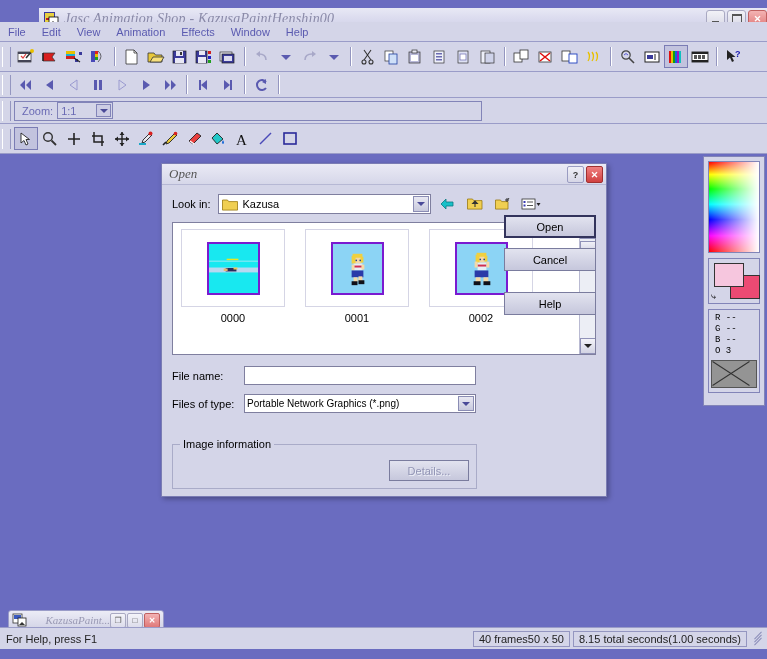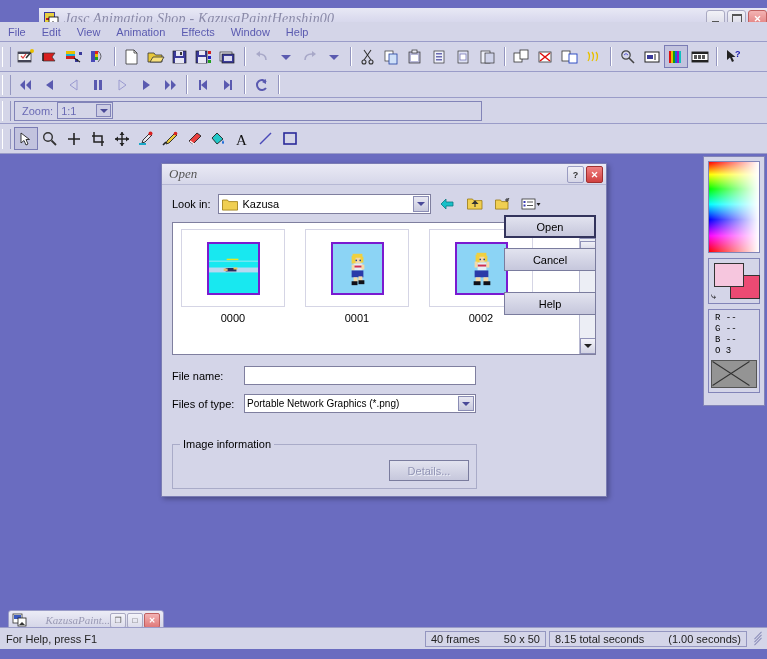--- a/index.html
+++ b/index.html
@@ -141,21 +141,21 @@
 
   
   .statusbar{
     position:absolute;left:0;bottom:10px;width:767px;height:22px;
     background:#d4d5e8;border-top:1px solid #9a9cc8;
     display:flex;align-items:center;box-sizing:border-box;
   }
   .st-help{padding-left:6px;font-size:11px;color:#222;flex:1;}
   .st-cell{
     height:16px;border:1px solid #9496c0;box-sizing:border-box;
-    display:flex;align-items:center;justify-content:center;gap:24px;
+    display:flex;align-items:center;justify-content:center;gap:0;
     font-size:11px;color:#222;margin-right:3px;padding:0 5px;
   }
   .st-grip{width:14px;height:14px;margin-right:3px;position:relative;}
   .st-grip span{position:absolute;right:1px;width:10px;height:1px;background:#8a8cb8;transform:rotate(-45deg);}
 
   
   .dialog{
     position:absolute;left:161px;top:163px;width:446px;height:334px;
     background:#d4d5e8;border:1px solid #7a7cb4;
     box-shadow:2px 2px 5px rgba(0,0,0,0.3);

